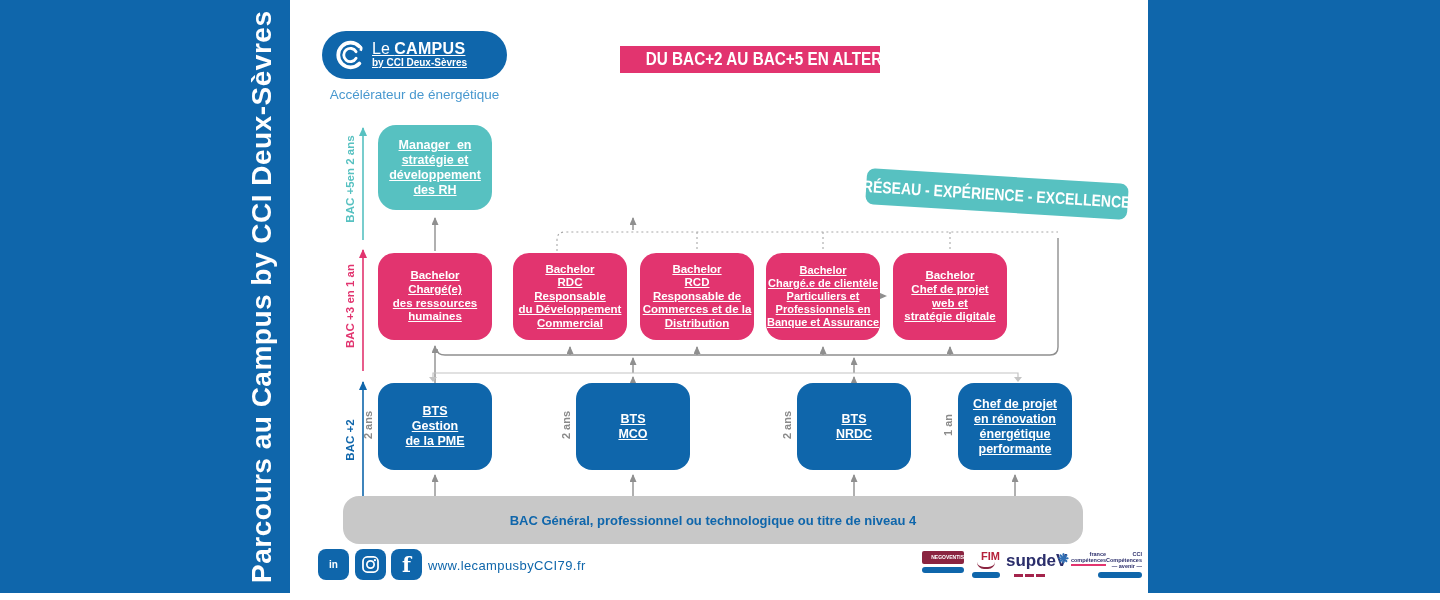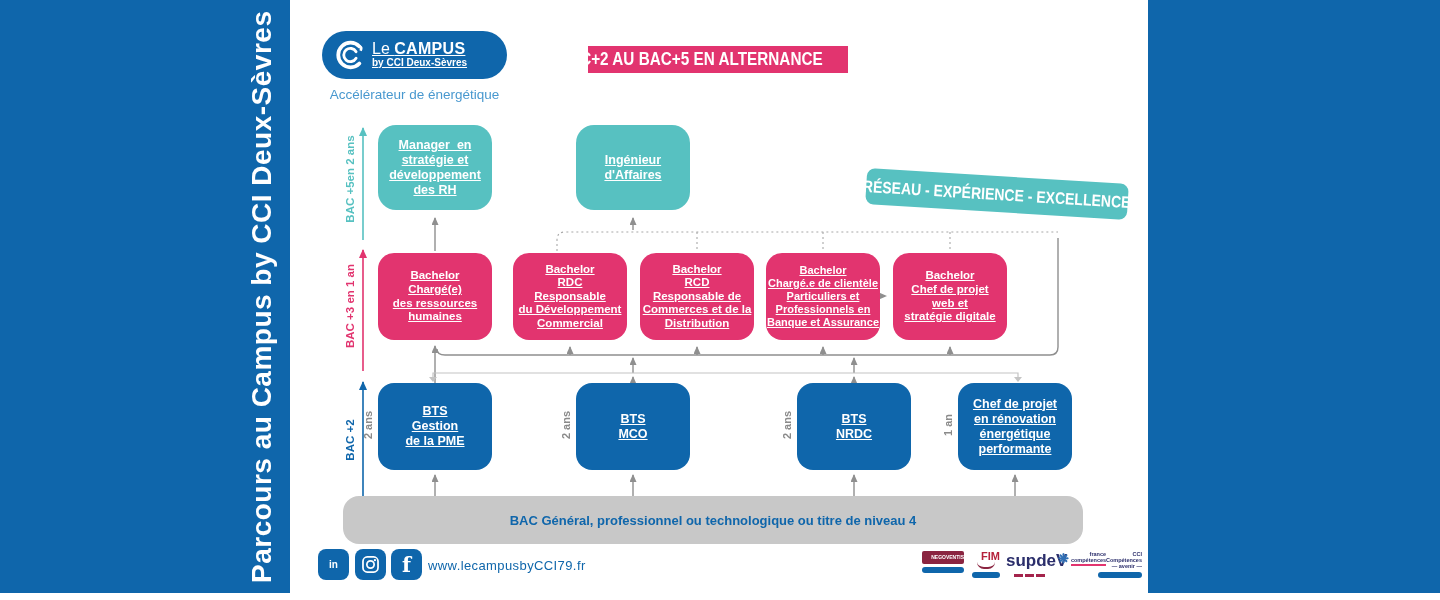--- a/index.html
+++ b/index.html
@@ -17,22 +17,22 @@
   .logo-pill{position:absolute;left:322px;top:31px;width:185px;height:48px;border-radius:24px;
     background:#0f66ab;display:flex;align-items:center;padding-left:10px;box-sizing:border-box;}
   .logo-text{margin-left:6px;color:#fff;line-height:1.05;text-decoration:underline;}
   .logo-line1{font-size:16px;}
   .logo-le{font-weight:300;}
   .logo-campus{font-weight:800;letter-spacing:.3px;}
   .logo-line2{font-size:10px;font-weight:bold;}
   .logo-tagline{position:absolute;left:318px;top:87px;width:193px;text-align:center;
     color:#4898cf;font-size:13.5px;}
   
-  .top-banner{position:absolute;left:588px;top:46px;width:260px;height:27px;background:#e2346f;
-    color:#fff;display:flex;align-items:center;justify-content:flex-end;}
+  .top-banner{position:absolute;left:620px;top:46px;width:260px;height:27px;background:#e2346f;
+    color:#fff;display:flex;align-items:center;justify-content:flex-start;}
   .cond{display:inline-block;transform:scaleX(.85);white-space:nowrap;font-weight:bold;font-size:18px;}
   
   .ribbon{position:absolute;left:866px;top:176px;width:262px;height:36px;background:#57c1c1;
     border-radius:8px;transform:rotate(3.5deg);color:#fff;display:flex;align-items:center;justify-content:center;}
   .ribbon .cond{font-size:16.5px;}
   
   .box{position:absolute;width:114px;display:flex;align-items:center;justify-content:center;
     color:#fff;font-weight:bold;text-align:center;}
   .box .lbl{white-space:pre;line-height:1.2;text-decoration:underline;}
   .box.teal{top:125px;height:85px;border-radius:18px;background:#57c1c1;font-size:12.5px;}
@@ -168,24 +168,20 @@
   <div class="vlabel teal" style="left:280px;top:173px;">BAC +5en 2 ans</div>
   <div class="vlabel pink" style="left:280px;top:300px;">BAC +3 en 1 an</div>
   <div class="vlabel blue" style="left:280px;top:434px;">BAC +2</div>
 
   <div class="box teal" style="left:378px;">
       <div class="lbl">Manager  en
 stratégie et
 développement
 des RH</div>
     </div>
-  <div class="box teal" style="left:576px;">
-      <div class="lbl">Ingénieur
-d'Affaires</div>
-    </div>
 
   <div class="box pink" style="left:378px;">
       <div class="lbl">Bachelor
 Chargé(e)
 des ressources
 humaines</div>
     </div>
   <div class="box pink" style="left:513px;">
       <div class="lbl">Bachelor
 RDC

